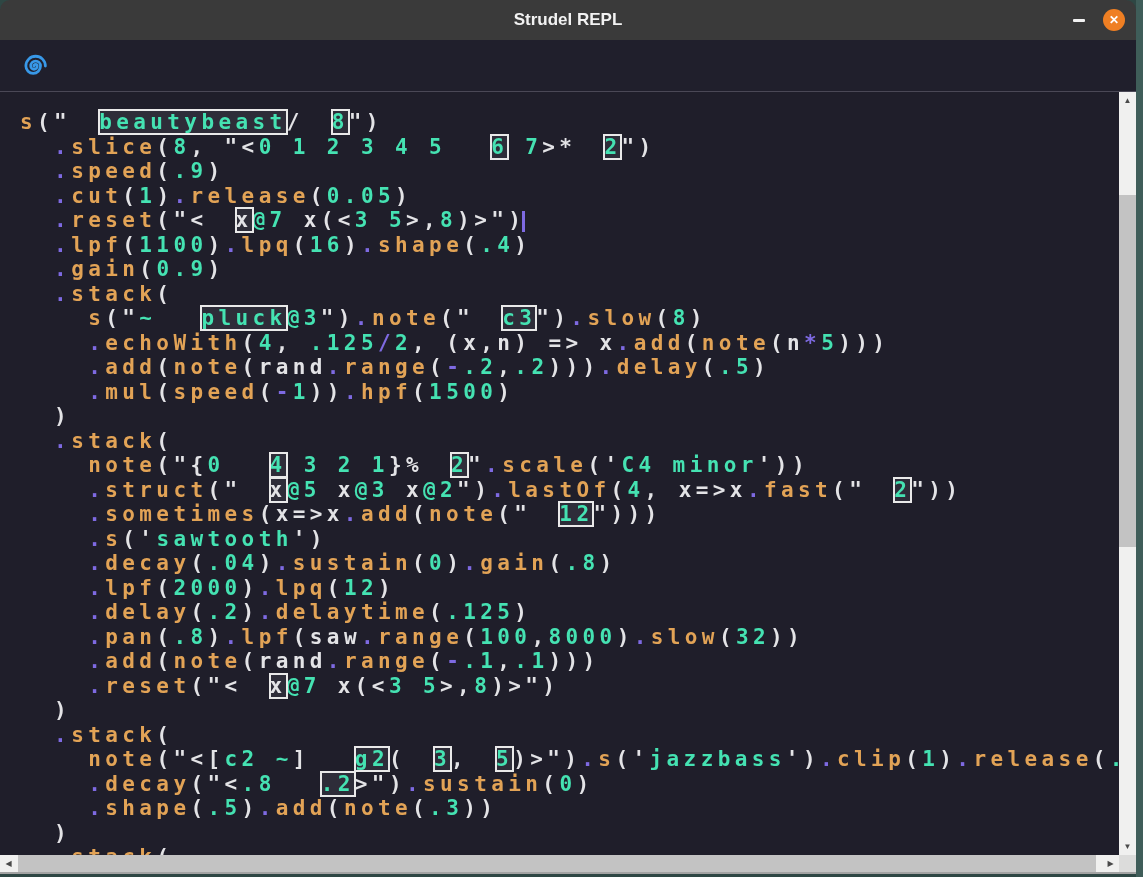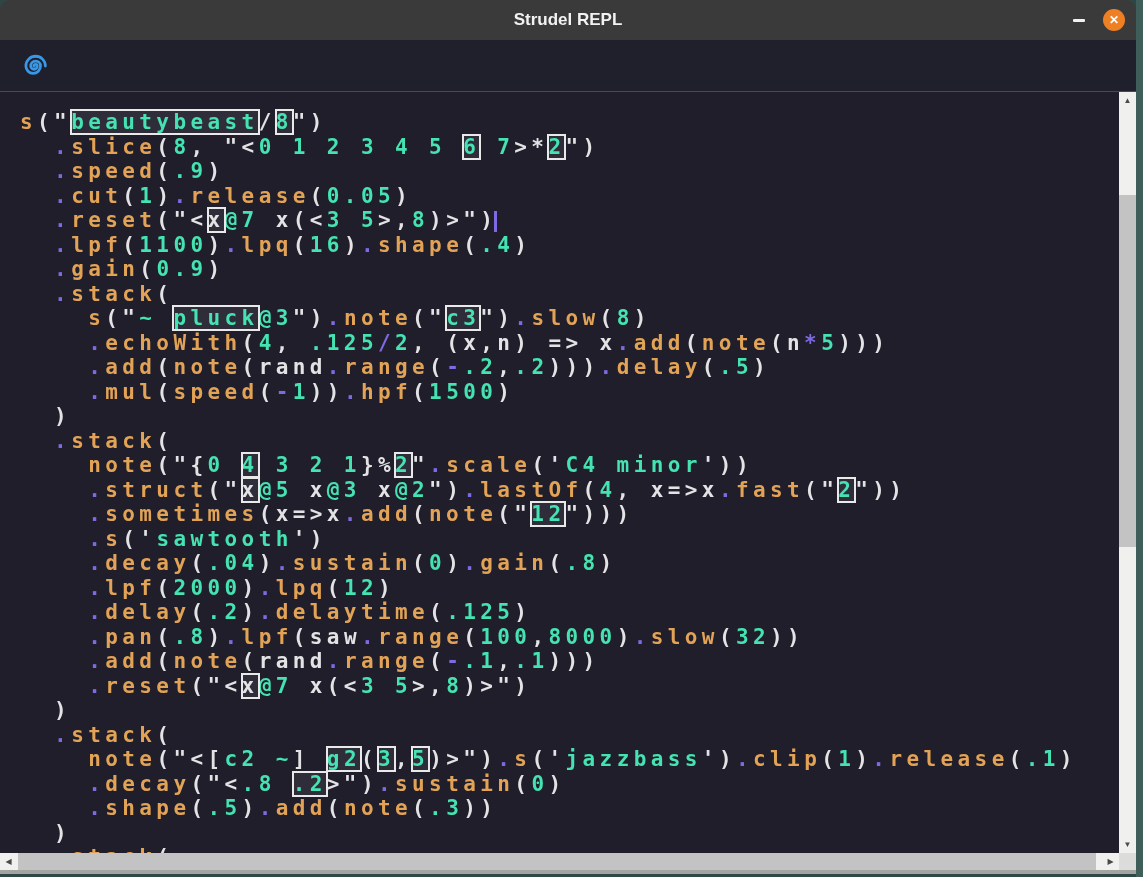--- a/index.html
+++ b/index.html
@@ -1,21 +1,21 @@
 <!DOCTYPE html>
 <html style="--bg_desktop: #2e4744; --strip: #3f5d59; --bg_titlebar: #3a3a3a; --titlebar_text: #f2f2f2; --btn_close: #ef7f23; --bg_toolbar: #201f2c; --divider: #4a4856; --bg_editor: #1f1e2a; --tok_fn: #e2a356; --tok_op: #7e6ae2; --tok_lit: #45e2b2; --tok_pun: #e3e3e6; --box_outline: #e9e9e9; --cursor: #7e6ae2; --logo: #3898e8; --scroll_track: #f0f0ef; --scroll_thumb: #c3c3c3; --scroll_arrow: #4a4a4a;"><head>
 <meta charset="utf-8">
 <style>
   * { margin:0; padding:0; box-sizing:border-box; }
   html,body { width:1143px; height:877px; }
   body { position:relative; background:var(--bg_desktop,#2e4744); overflow:hidden;
          font-family:"Liberation Sans", sans-serif; }
 
   .window { position:absolute; left:0; top:0; width:1136px; height:874px;
-            display:flex; flex-direction:column; border-bottom:4px solid #a3a3a3; }
+            display:flex; flex-direction:column; border-bottom:2px solid #a3a3a3; }
 
   
   .titlebar { height:40px; background:var(--bg_titlebar,#3a3a3a); border-radius:10px 10px 0 0;
               position:relative; flex:0 0 40px; }
   .title { position:absolute; left:0; right:0; top:0; height:40px; line-height:40px;
            text-align:center; color:var(--titlebar_text,#f2f2f2); font-weight:bold; font-size:17px; }
   .btn-min { position:absolute; right:46px; top:9px; width:22px; height:22px; cursor:default;
              display:flex; align-items:center; justify-content:center; }
   .btn-min .bar { width:12px; height:3px; background:#f2f2f2; border-radius:1px; }
   .btn-close { position:absolute; right:11px; top:9px; width:22px; height:22px; border-radius:50%;
@@ -32,21 +32,21 @@
   .code { position:absolute; left:0; top:0; right:17px; bottom:0; overflow:hidden;
           padding:18px 0 0 20px;
           font-family:"DejaVu Sans Mono", monospace; font-weight:bold;
           font-size:21px; line-height:24.5px; letter-spacing:4.4px; white-space:pre; }
   .line { height:24.5px; white-space:pre; }
   .tk-f { color:var(--tok_fn,#e2a356); }
   .tk-o { color:var(--tok_op,#7e6ae2); }
   .tk-l { color:var(--tok_lit,#45e2b2); }
   .tk-p { color:var(--tok_pun,#e3e3e6); }
   .hl   { outline:2px solid var(--box_outline,#e9e9e9); outline-offset:-1px;
-          background:rgba(255,255,255,.07); }
+          background:rgba(255,255,255,.07);margin-left:28px; }
   .cursor { display:inline-block; width:3px; height:21px; background:var(--cursor,#7e6ae2);
             vertical-align:text-bottom; margin-left:-3px; }
 
   
   .vscroll { position:absolute; top:0; right:0; width:17px; bottom:0;
              background:var(--scroll_track,#f0f0ef); }
   .sbtn { position:absolute; left:0; width:17px; height:17px; display:flex;
           align-items:center; justify-content:center; font-size:8px;
           color:var(--scroll_arrow,#4a4a4a); background:var(--scroll_track,#f0f0ef); }
   .vthumb { position:absolute; left:0; top:103px; width:17px; height:352px;

